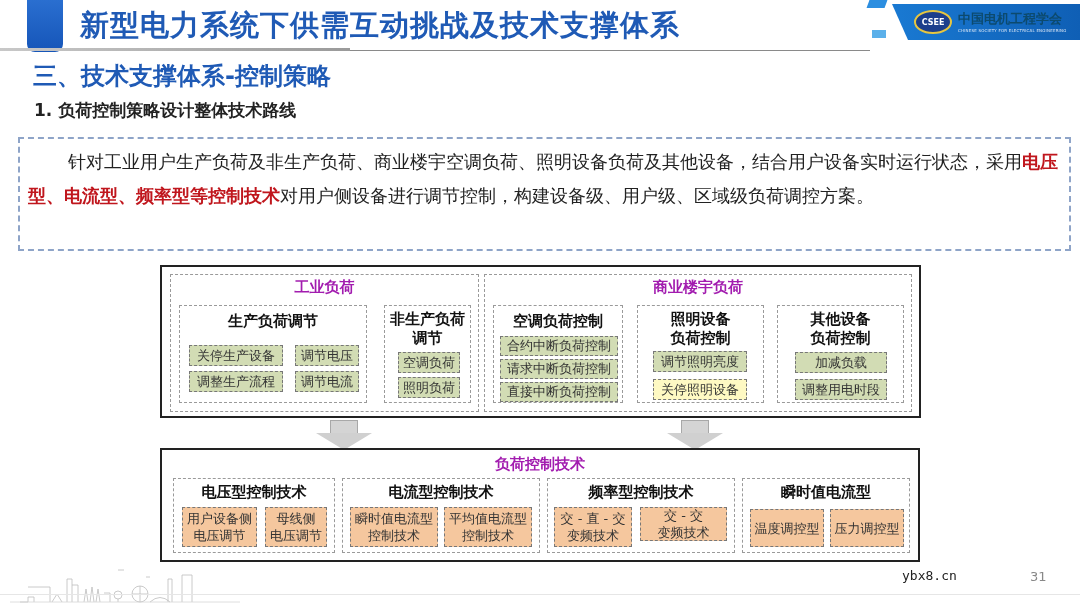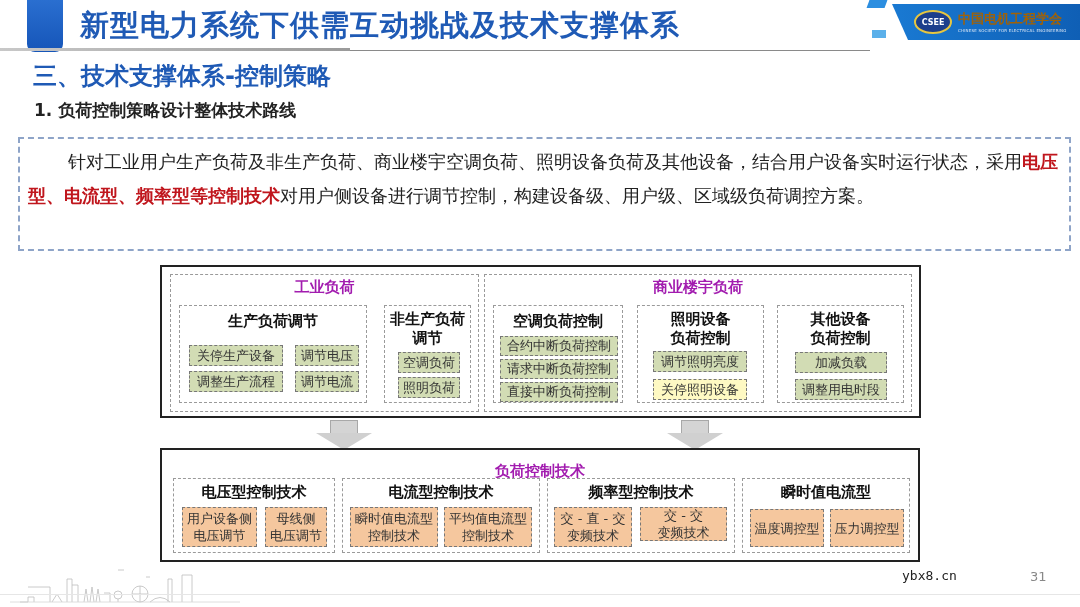--- a/index.html
+++ b/index.html
@@ -9,21 +9,21 @@
   .header-tab { position: absolute; left: 27px; top: 0; width: 36px; height: 52px; background: linear-gradient(180deg, #2a6fd0 0%, #1555b8 100%); border-radius: 0 0 8px 8px; }
   .header-line { position: absolute; left: 0; top: 48px; width: 350px; height: 3px; background: linear-gradient(90deg, #c8c8c8, #9a9a9a); }
   .header-line2 { position: absolute; left: 350px; top: 50px; width: 520px; height: 1px; background: #8a8a8a; }
   .header-title { position: absolute; left: 80px; top: 6px; font-size: 29px; font-weight: bold; color: #1f5ab5; letter-spacing: 1px; white-space: nowrap; }
 
   .logo-banner { position: absolute; left: 880px; top: 4px; width: 200px; height: 36px; background: linear-gradient(90deg, #1a7bd4, #0f5fb5); clip-path: polygon(6% 0, 100% 0, 100% 100%, 14% 100%); }
   .logo-accent1 { position: absolute; left: 868px; top: 0; width: 18px; height: 8px; background: #2c8ee0; transform: skewX(-20deg); }
   .logo-accent2 { position: absolute; left: 872px; top: 30px; width: 14px; height: 8px; background: #5bb0ea; }
   .logo-emblem { position: absolute; left: 914px; top: 10px; width: 38px; height: 24px; border-radius: 50%; background: #1c3f8c; border: 2px solid #e6c640; display: flex; align-items: center; justify-content: center; }
   .logo-emblem span { font-size: 8px; color: #fff; font-weight: bold; font-family: "DejaVu Sans", sans-serif; }
-  .logo-cn { position: absolute; left: 958px; top: 10px; font-size: 13px; color: #a16207; font-weight: bold; white-space: nowrap; }
+  .logo-cn { position: absolute; left: 958px; top: 10px; font-size: 13px; color: #0c4a6e; font-weight: bold; white-space: nowrap; }
   .logo-en { position: absolute; left: 958px; top: 28px; font-size: 4px; color: #dfeaf8; white-space: nowrap; letter-spacing: 0.2px; }
 
   .section-title { position: absolute; left: 33px; top: 60px; font-size: 24px; font-weight: bold; color: #1f5ab5; white-space: nowrap; }
   .subsection-title { position: absolute; left: 34px; top: 99px; font-size: 17px; font-weight: bold; color: #222; white-space: nowrap; }
 
   .intro-box { position: absolute; left: 18px; top: 137px; width: 1053px; height: 114px; border: 2px dashed #8ea4c8; padding: 6px 10px 0 8px; font-size: 18px; line-height: 34px; color: #222; }
   .intro-box .indent { display: inline-block; width: 40px; }
   .intro-box .hl { color: #c0161d; font-weight: bold; }
 
   .diagram-box { position: absolute; border: 2.5px solid #222; background: #fff; }
@@ -112,21 +112,21 @@
 <div class="arrow" style="left:316px; top:420px;">
     <div class="shaft"></div>
     <div class="head"></div>
   </div>
 <div class="arrow" style="left:667px; top:420px;">
     <div class="shaft"></div>
     <div class="head"></div>
   </div>
 
 <div class="diagram-box" style="left:160px; top:448px; width:760px; height:114px;">
-  <div class="group-title" style="top:12px;">负荷控制技术</div>
+  <div class="group-title" style="top:5px;">负荷控制技术</div>
 
   <div class="group" style="left:11px; top:28px; width:162px; height:75px;">
     <div class="sub-title" style="margin-top:4px;">电压型控制技术</div>
     <div class="chip orange" style="left:8px; top:28px; width:75px; height:40px;">
       <span>用户设备侧</span>
       <span>电压调节</span>
     </div>
     <div class="chip orange" style="left:91px; top:28px; width:62px; height:40px;">
       <span>母线侧</span>
       <span>电压调节</span>

